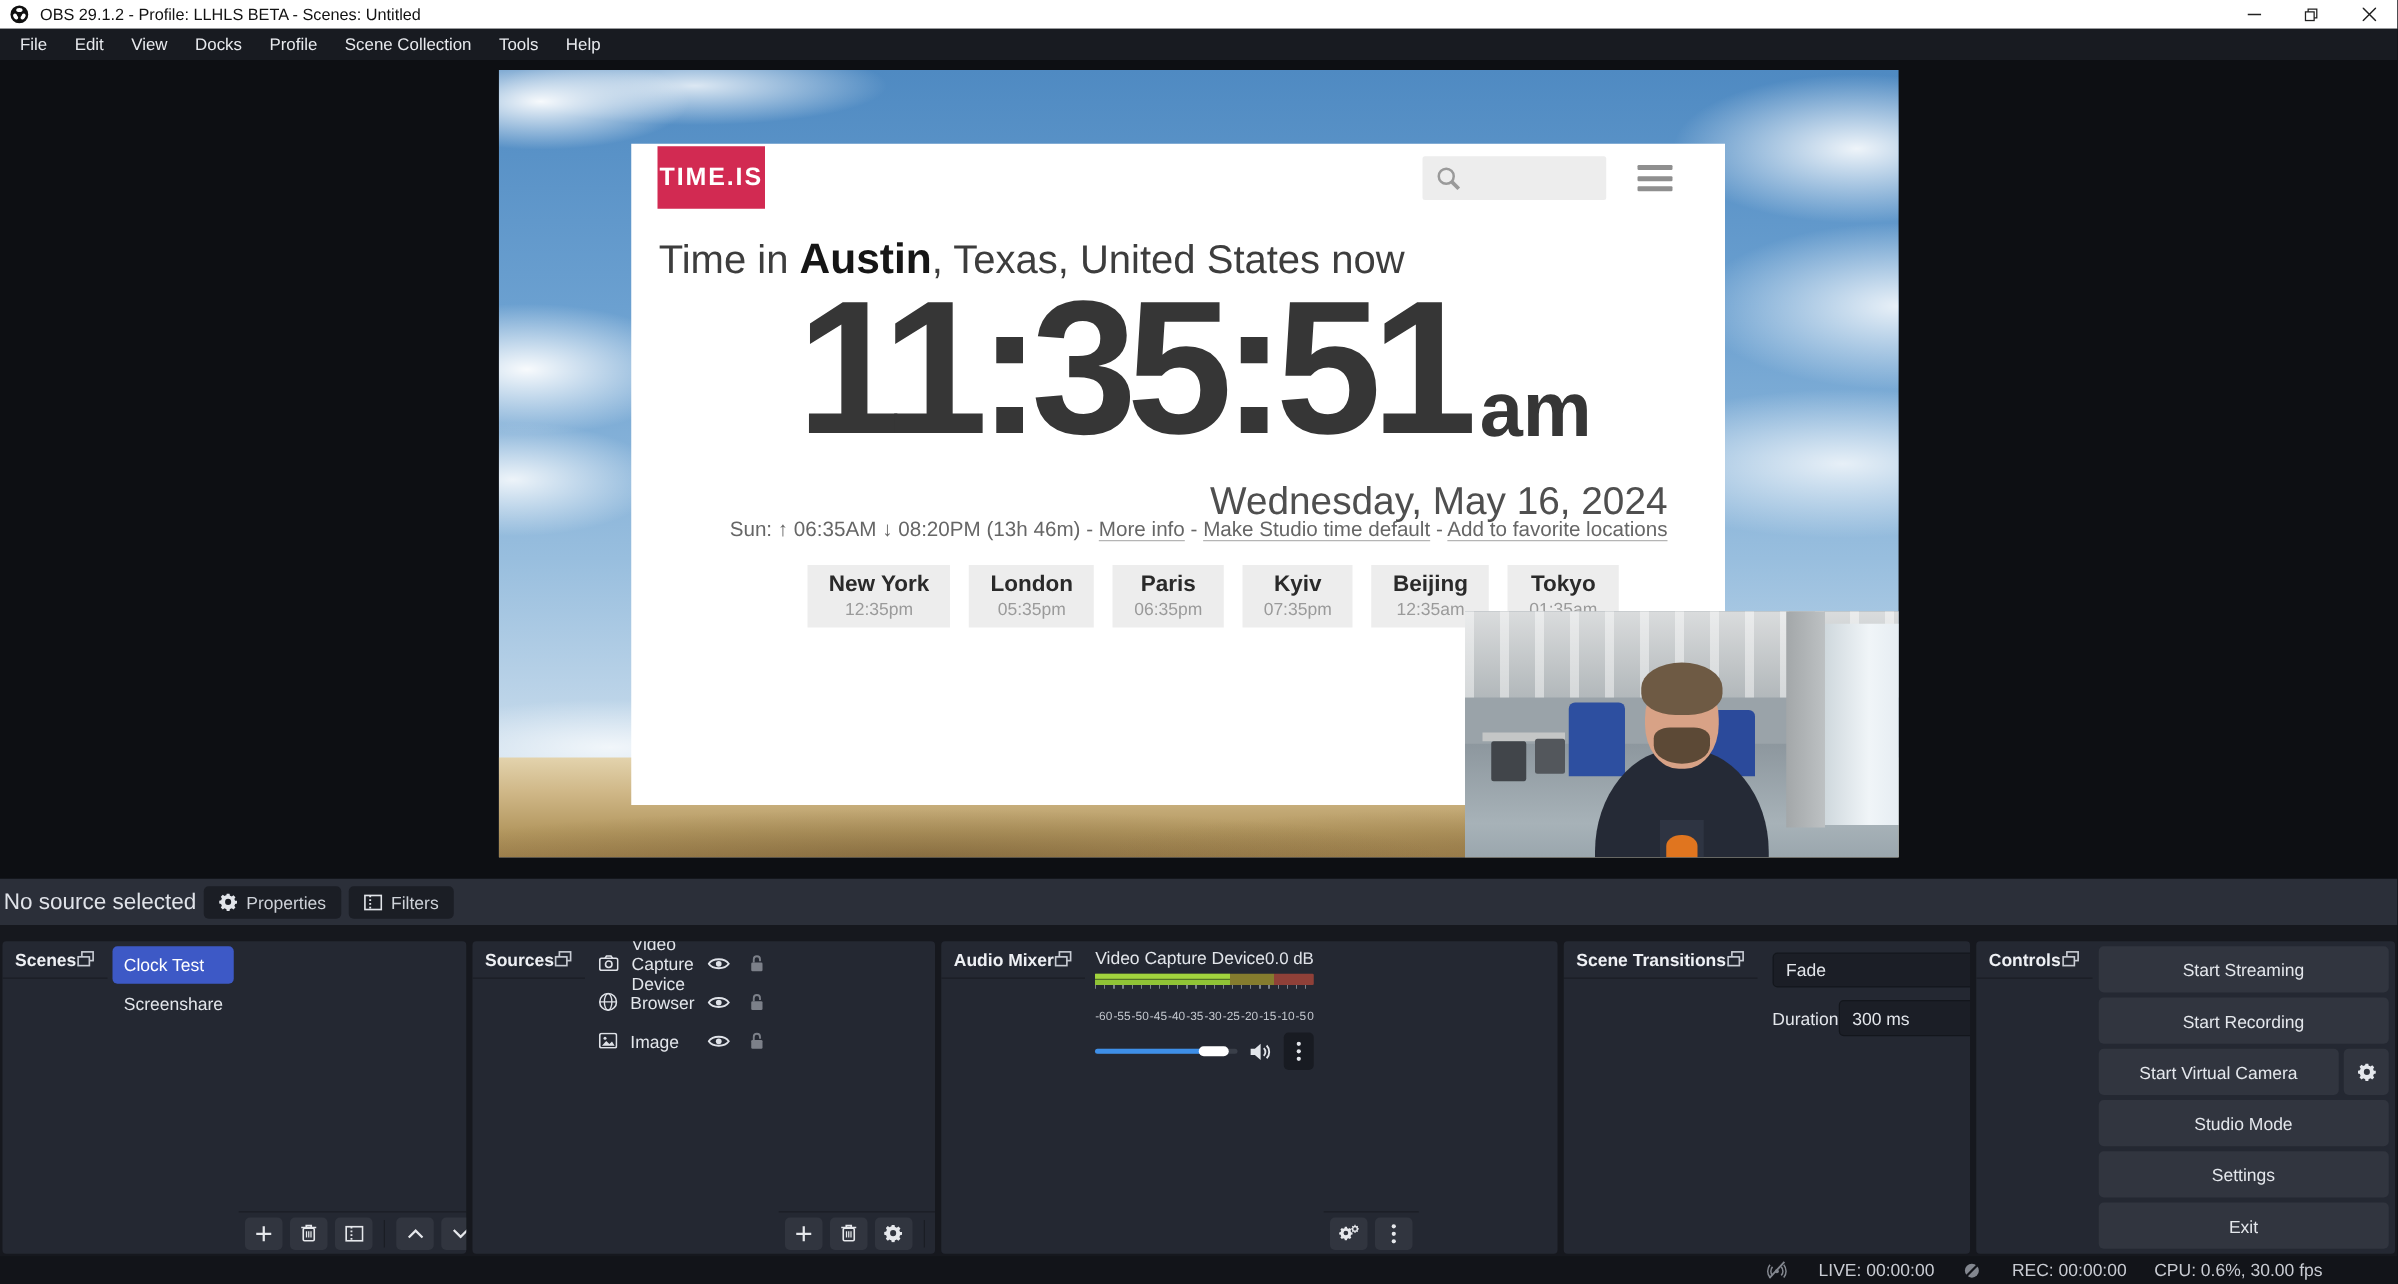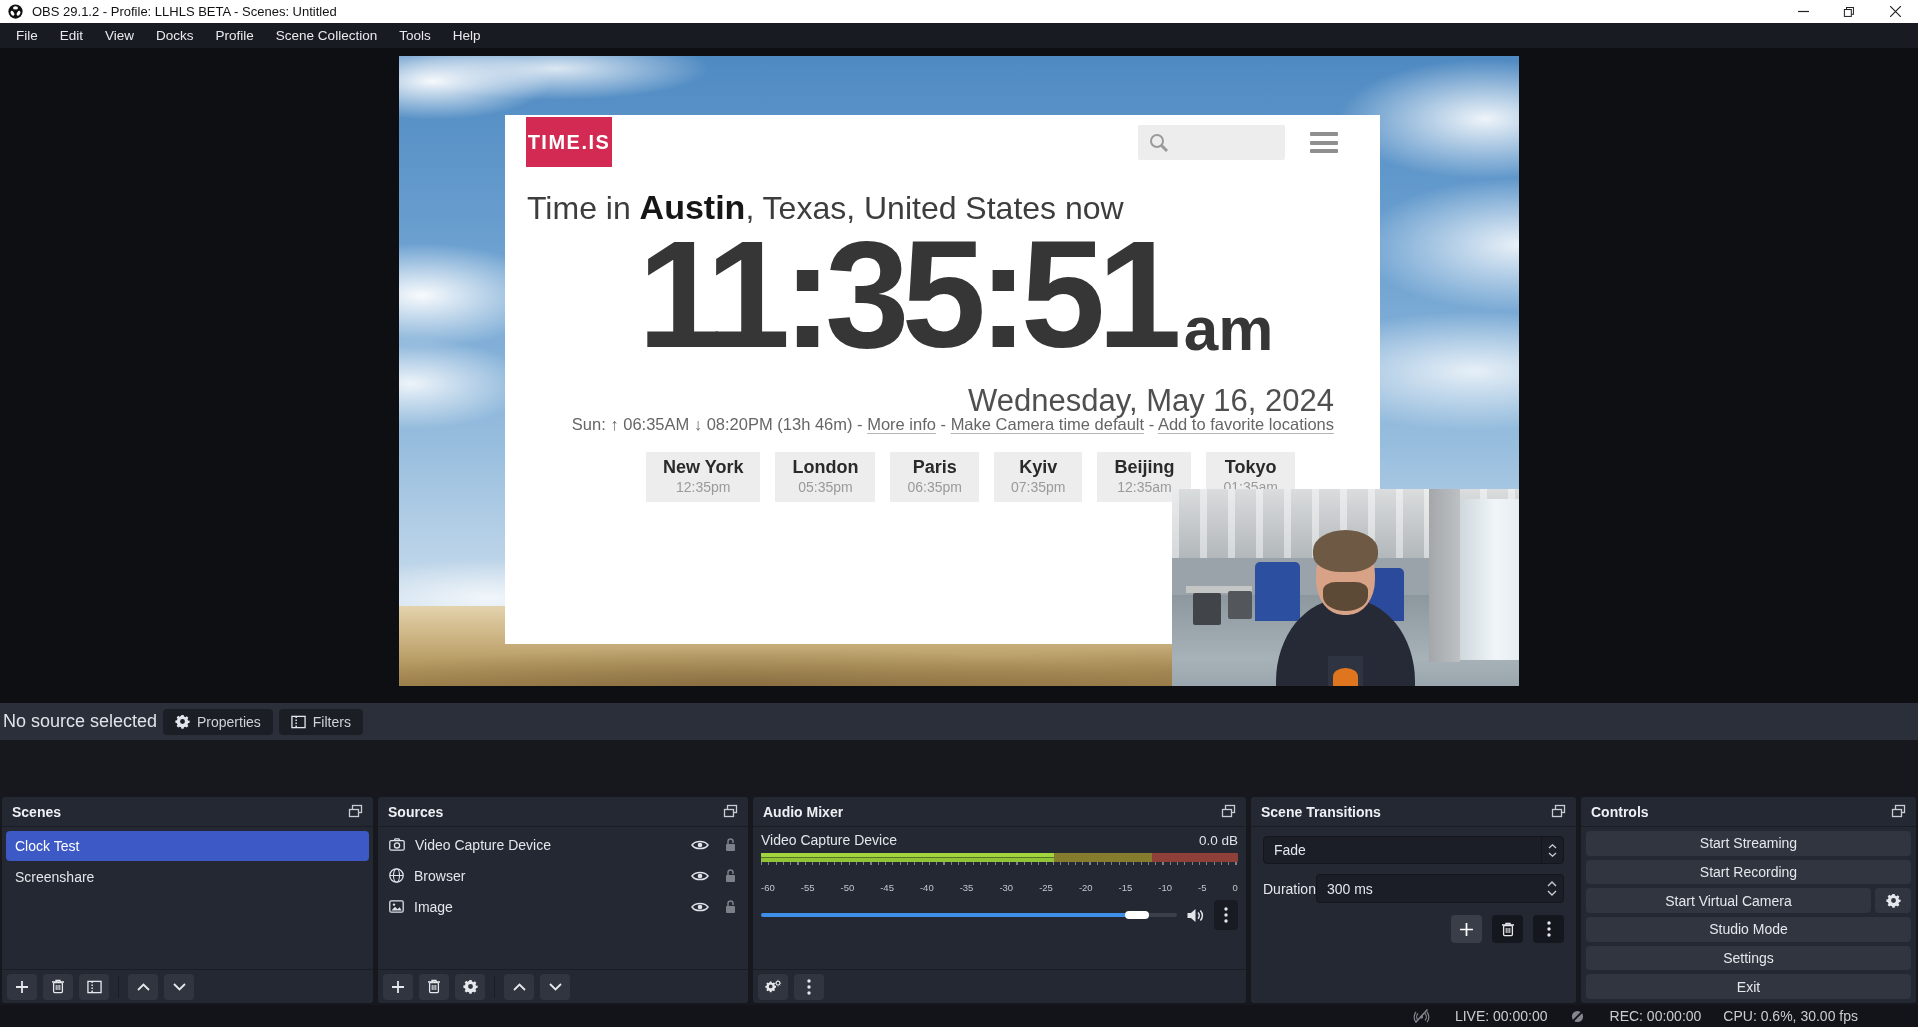--- a/index.html
+++ b/index.html
@@ -96,21 +96,21 @@
 
   
   .src-toolbar { position:absolute; top:703px; left:0; width:1918px; height:37px;
     background:#2b2f39; display:flex; align-items:center; }
   .src-status { margin-left:3px; font-size:18px; color:#e0e3e9; width:160px; }
   .tb-btn { height:26px; padding:0 12px; background:#1b1e25; border-radius:4px;
     display:flex; align-items:center; gap:7px; color:#ced2d9; font-size:14px; margin-right:6px; }
 
   
   .docks { position:absolute; top:753px; left:2px; width:1914px; height:250px; display:flex; gap:5px; }
-  .panel { background:#242832; border-radius:3px; position:relative; display:flex; flex-direction:column; overflow:hidden;margin-top:44px; }
+  .panel { background:#242832; border-radius:3px; position:relative; display:flex; overflow:hidden; }
   .p-scenes { width:371px; } .p-sources { width:370px; } .p-audio { width:493px; } .p-trans { width:325px; } .p-controls { flex:1; }
   .panel-header { height:30px; flex:none; display:flex; align-items:center; padding:0 10px;
     font-size:14px; font-weight:bold; color:#eef0f4; border-bottom:1px solid #1a1d24; }
   .popout { margin-left:auto; }
   .panel-toolbar { height:34px; flex:none; margin-top:auto; display:flex; align-items:center;
     gap:6px; padding:0 5px; border-top:1px solid #1a1d24; }
   .icon-btn { width:30px; height:26px; background:#31353f; border-radius:4px;
     display:flex; align-items:center; justify-content:center; }
   .tb-sep { width:1px; height:22px; background:#1a1d24; margin:0 3px; }
 
@@ -236,21 +236,21 @@
         </div>
       <div class="ti-heading">
         <span>Time in </span><span class="city">Austin</span><span>, Texas, United States now</span>
       </div>
       <div class="ti-clock">
         <span class="digits">11:35:51</span>
         <span class="ampm">am</span>
       </div>
       <div class="ti-date">Wednesday, May 16, 2024</div>
       <div class="ti-sun">
-        <span>Sun: ↑ 06:35AM ↓ 08:20PM (13h 46m)</span><span> - </span><span class="lnk">More info</span><span> - </span><span class="lnk">Make Camera time default</span><span> - </span><span class="lnk">Add to favorite locations</span>
+        <span>Sun: ↑ 06:35AM ↓ 08:20PM (13h 46m)</span><span> - </span><span class="lnk">More info</span><span> - </span><span class="lnk">Make Studio time default</span><span> - </span><span class="lnk">Add to favorite locations</span>
       </div>
       <div class="ti-cities">
         <div class="city-box">
           <div class="city-name">New York</div>
           <div class="city-time">12:35pm</div>
         </div>
         <div class="city-box">
           <div class="city-name">London</div>
           <div class="city-time">05:35pm</div>
         </div>

